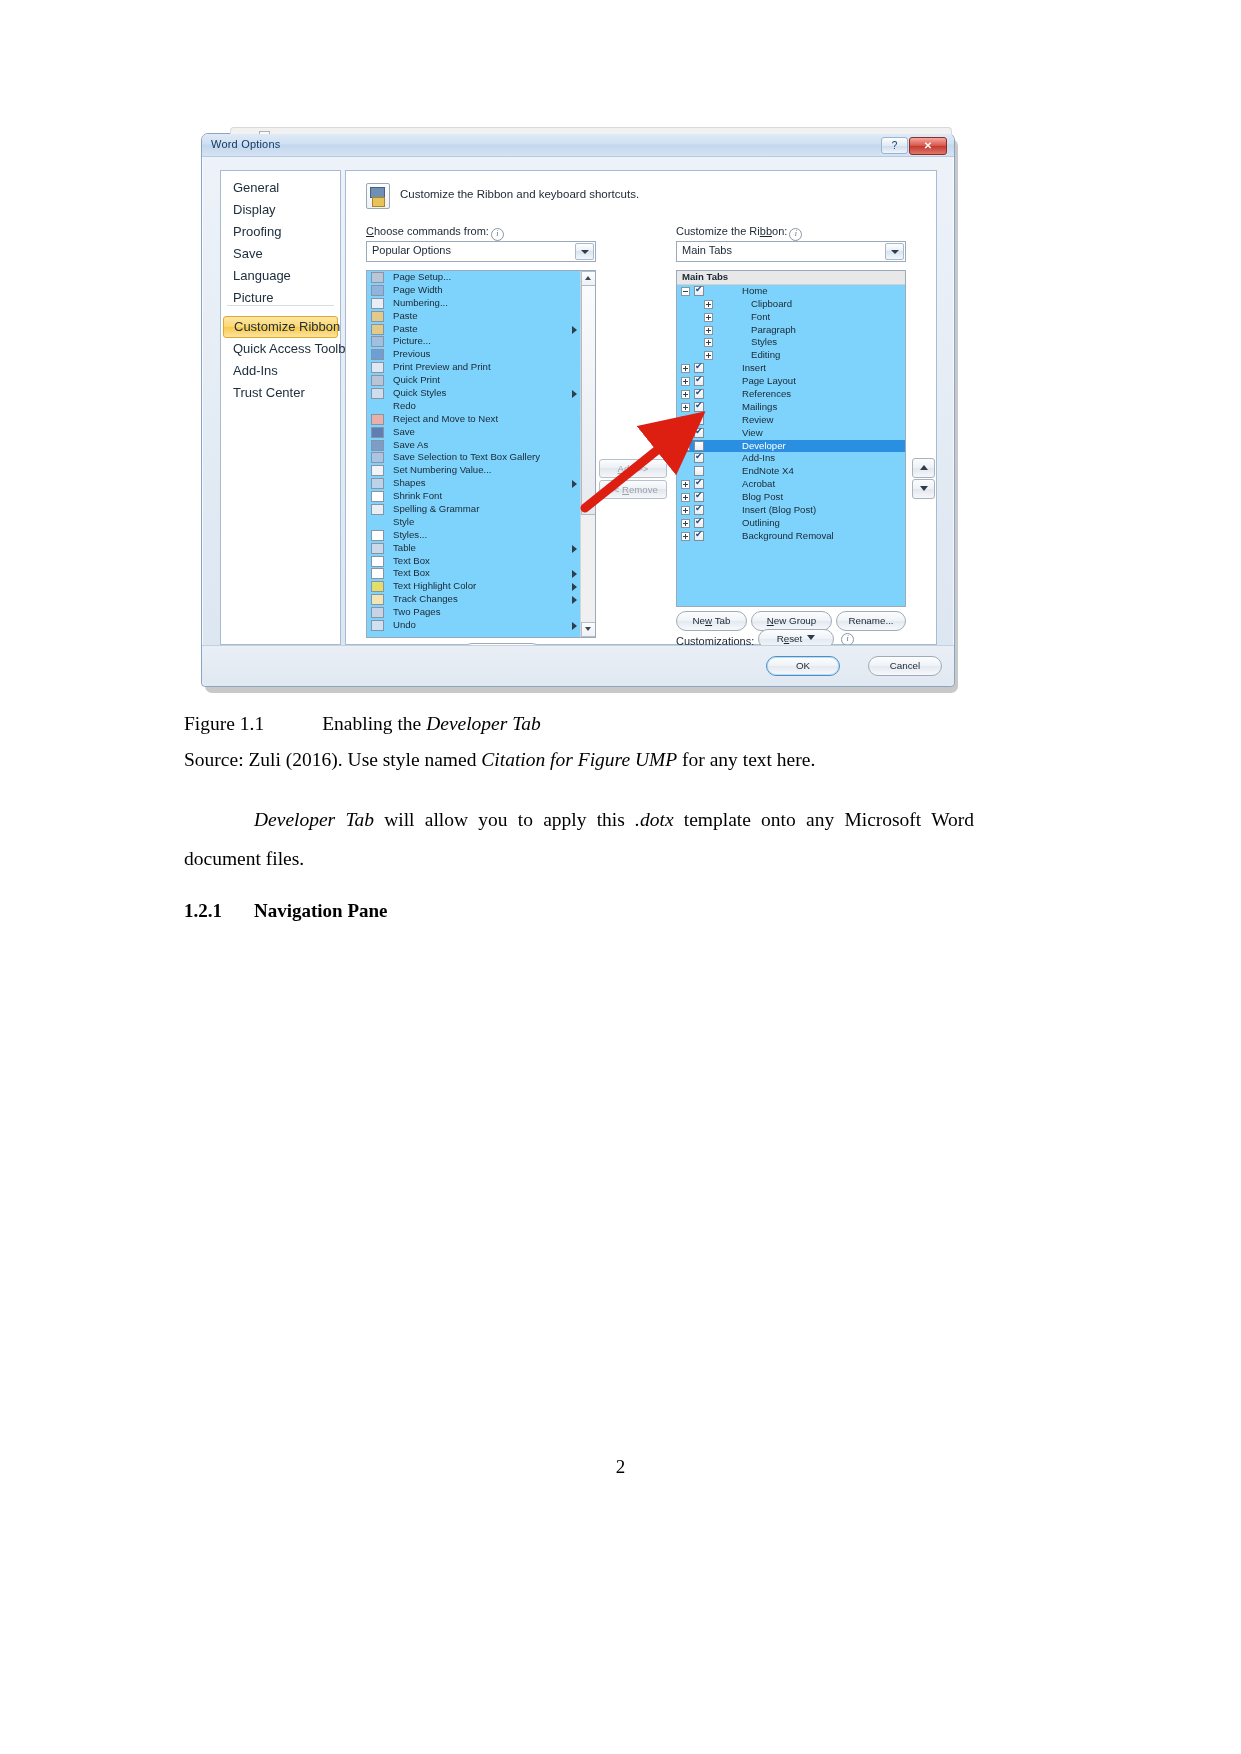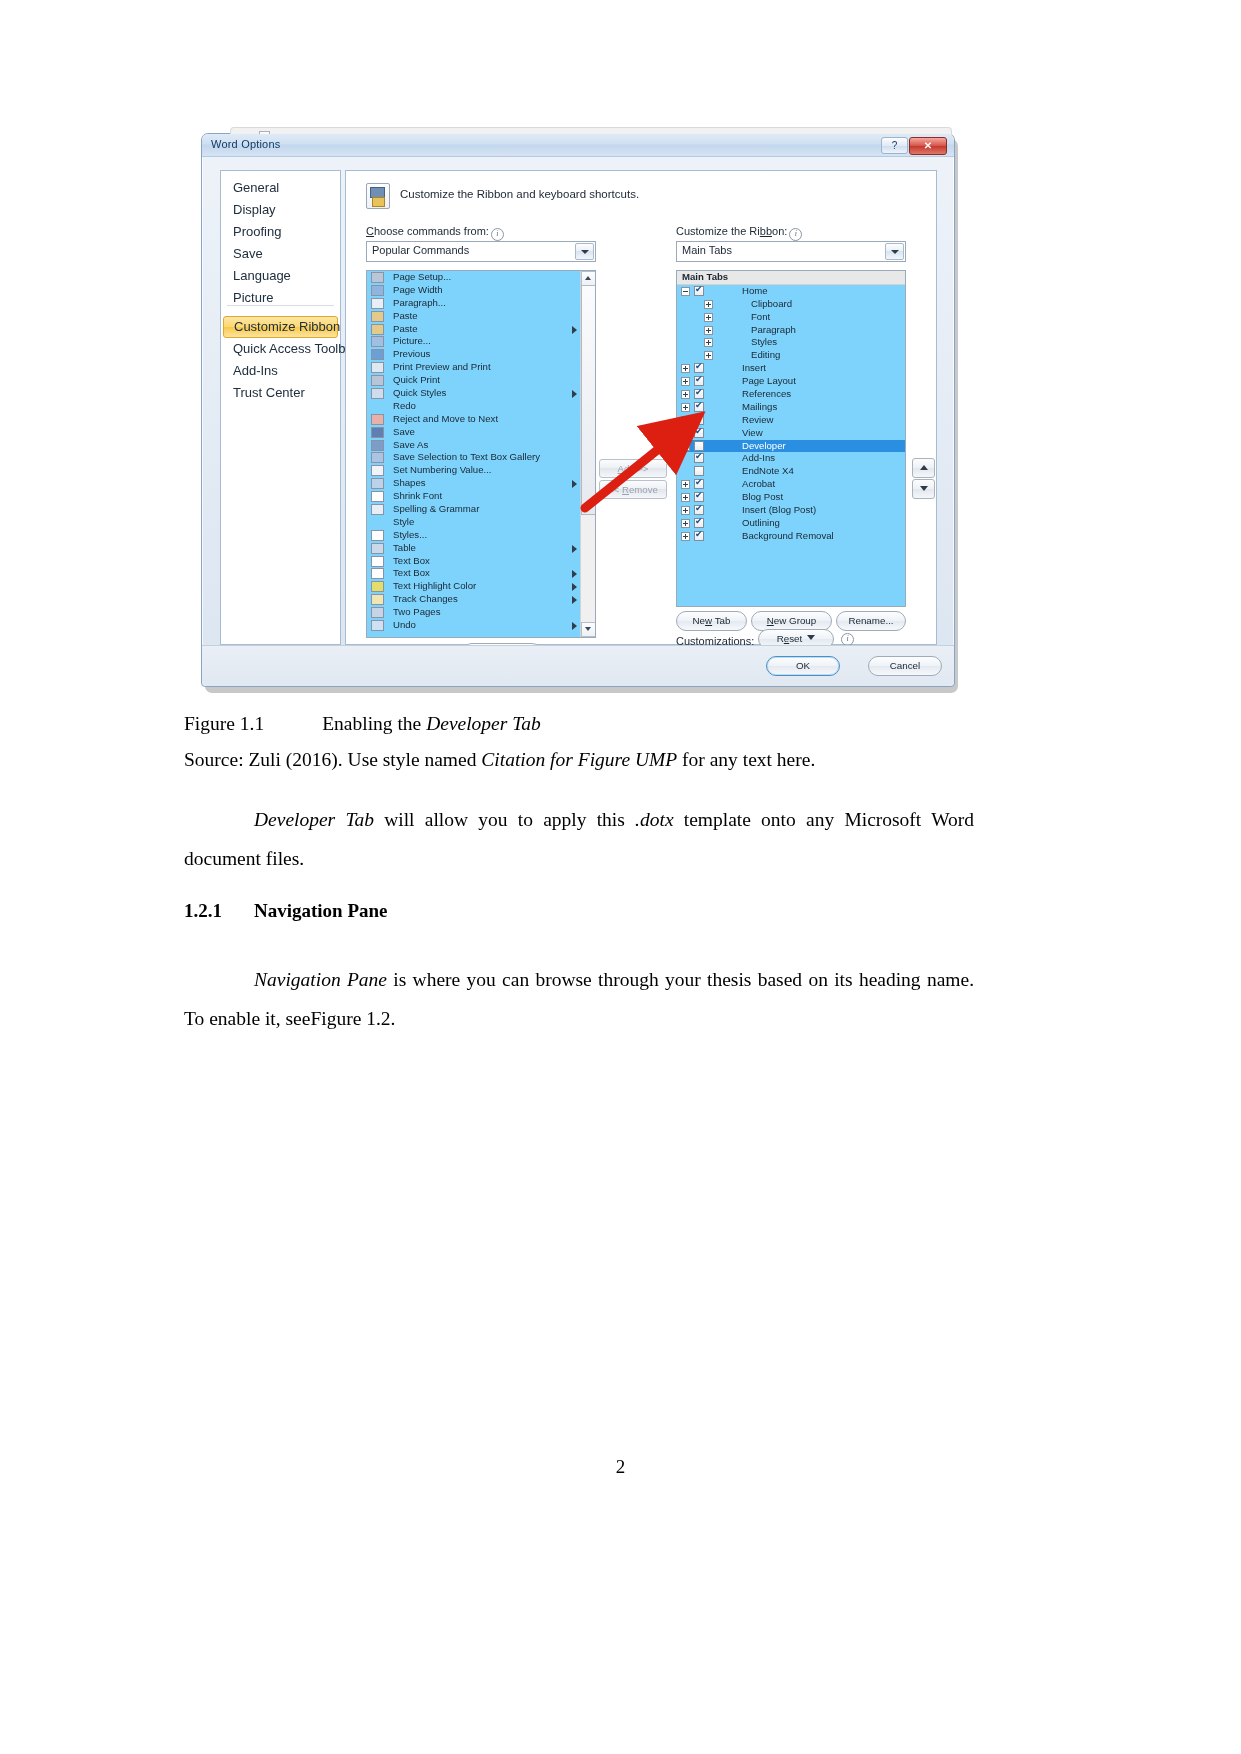--- a/index.html
+++ b/index.html
@@ -319,37 +319,37 @@
 
         <div class="hdr">
           <div class="hdr-icon"></div>
           <div class="hdr-title">Customize the Ribbon and keyboard shortcuts.</div>
         </div>
 
         <div class="lbl" style="left:20px; top:54px;">
           <u>C</u>hoose commands from:<span class="infoi">i</span>
         </div>
         <div class="combo" style="left:20px; top:70px; width:228px;">
-          <div class="val">Popular Commands</div>
+          <div class="val">Popular Options</div>
           <div class="arrow"></div>
         </div>
 
         <div class="lbl" style="left:330px; top:54px;">
           Customize the Ri<u>bb</u>on:<span class="infoi">i</span>
         </div>
         <div class="combo" style="left:330px; top:70px; width:228px;">
           <div class="val">Main Tabs</div>
           <div class="arrow"></div>
         </div>
 
         <div class="listbox" style="left:20px; top:99px; width:228px; height:366px;">
           <div class="cmd-list" id="cmdlist">
               <div class="cmd-row"><span class="ico" style="background: rgb(185, 198, 216);"></span><span>Page Setup...</span></div>
               <div class="cmd-row"><span class="ico" style="background: rgb(143, 180, 221);"></span><span>Page Width</span></div>
-              <div class="cmd-row"><span class="ico" style="background: rgb(232, 238, 246);"></span><span>Paragraph...</span></div>
+              <div class="cmd-row"><span class="ico" style="background: rgb(232, 238, 246);"></span><span>Numbering...</span></div>
               <div class="cmd-row"><span class="ico" style="background: rgb(227, 201, 138);"></span><span>Paste</span></div>
               <div class="cmd-row"><span class="ico" style="background: rgb(227, 201, 138);"></span><span>Paste</span><span class="sub"></span></div>
               <div class="cmd-row"><span class="ico" style="background: rgb(159, 192, 224);"></span><span>Picture...</span></div>
               <div class="cmd-row"><span class="ico" style="background: rgb(109, 159, 212);"></span><span>Previous</span></div>
               <div class="cmd-row"><span class="ico" style="background: rgb(223, 231, 241);"></span><span>Print Preview and Print</span></div>
               <div class="cmd-row"><span class="ico" style="background: rgb(184, 197, 214);"></span><span>Quick Print</span></div>
               <div class="cmd-row"><span class="ico" style="background: rgb(207, 220, 236);"></span><span>Quick Styles</span><span class="sub"></span></div>
               <div class="cmd-row"><span class="ico" style="border: none;"></span><span>Redo</span></div>
               <div class="cmd-row"><span class="ico" style="background: rgb(232, 176, 168);"></span><span>Reject and Move to Next</span></div>
               <div class="cmd-row"><span class="ico" style="background: rgb(95, 127, 180);"></span><span>Save</span></div>
@@ -532,18 +532,15 @@
   </div>
 
   <div class="doc-text body-p">
     <i>Developer Tab</i><span> will allow you to apply this </span><i>.dotx</i><span> template onto any Microsoft Word document files.</span>
   </div>
 
   <div class="doc-text heading">
     <span class="num">1.2.1</span><span>Navigation Pane</span>
   </div>
 
-  <div class="doc-text body-p2">
-    <i>Navigation Pane</i><span> is where you can browse through your thesis based on its heading name. To enable it, seeFigure 1.2.</span>
-  </div>
 
   <div class="doc-text pagenum">2</div>
 </div>
 
 </body></html>

